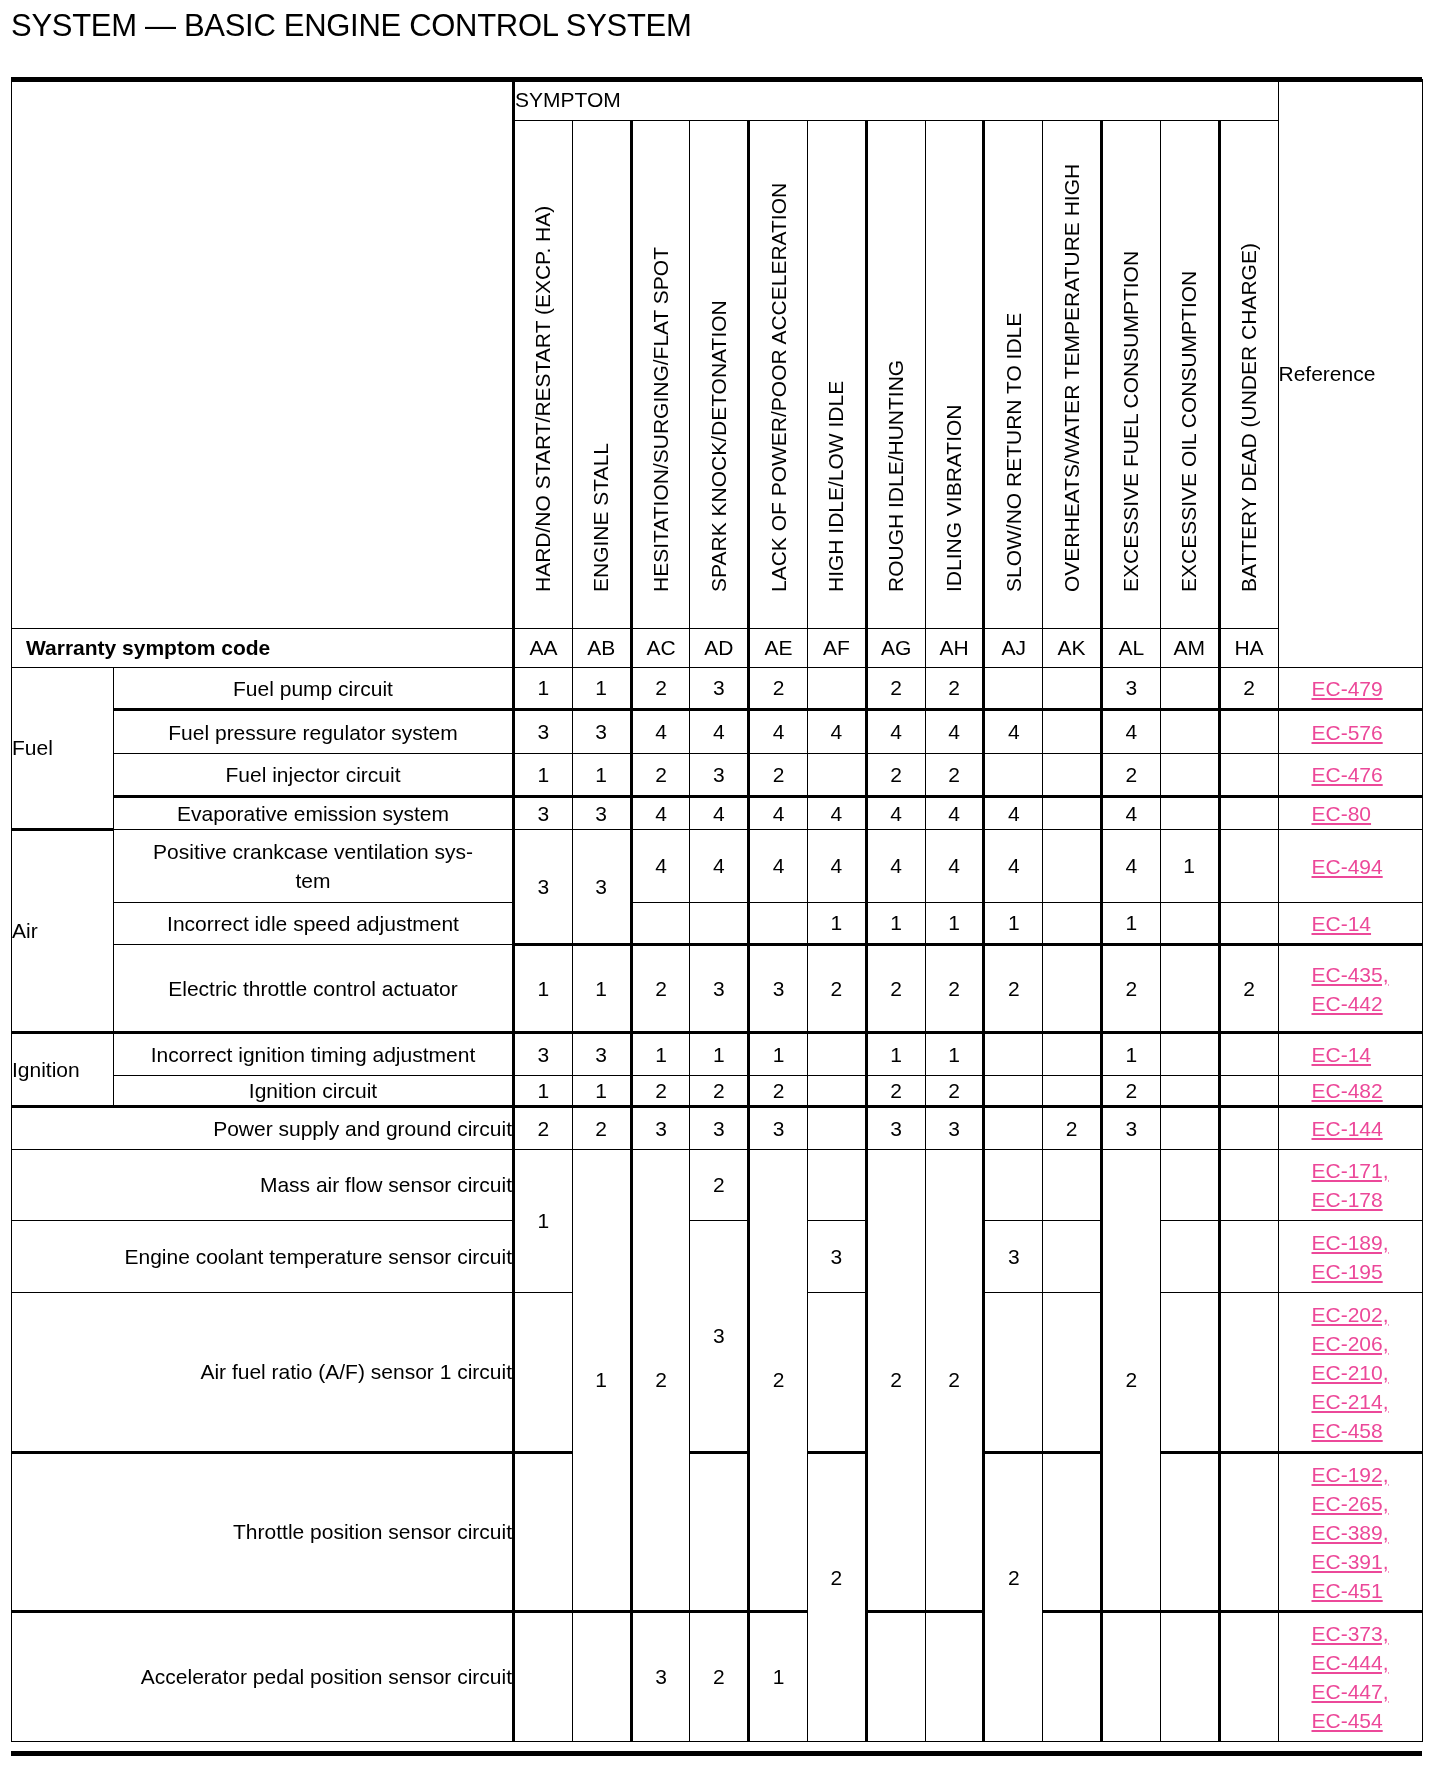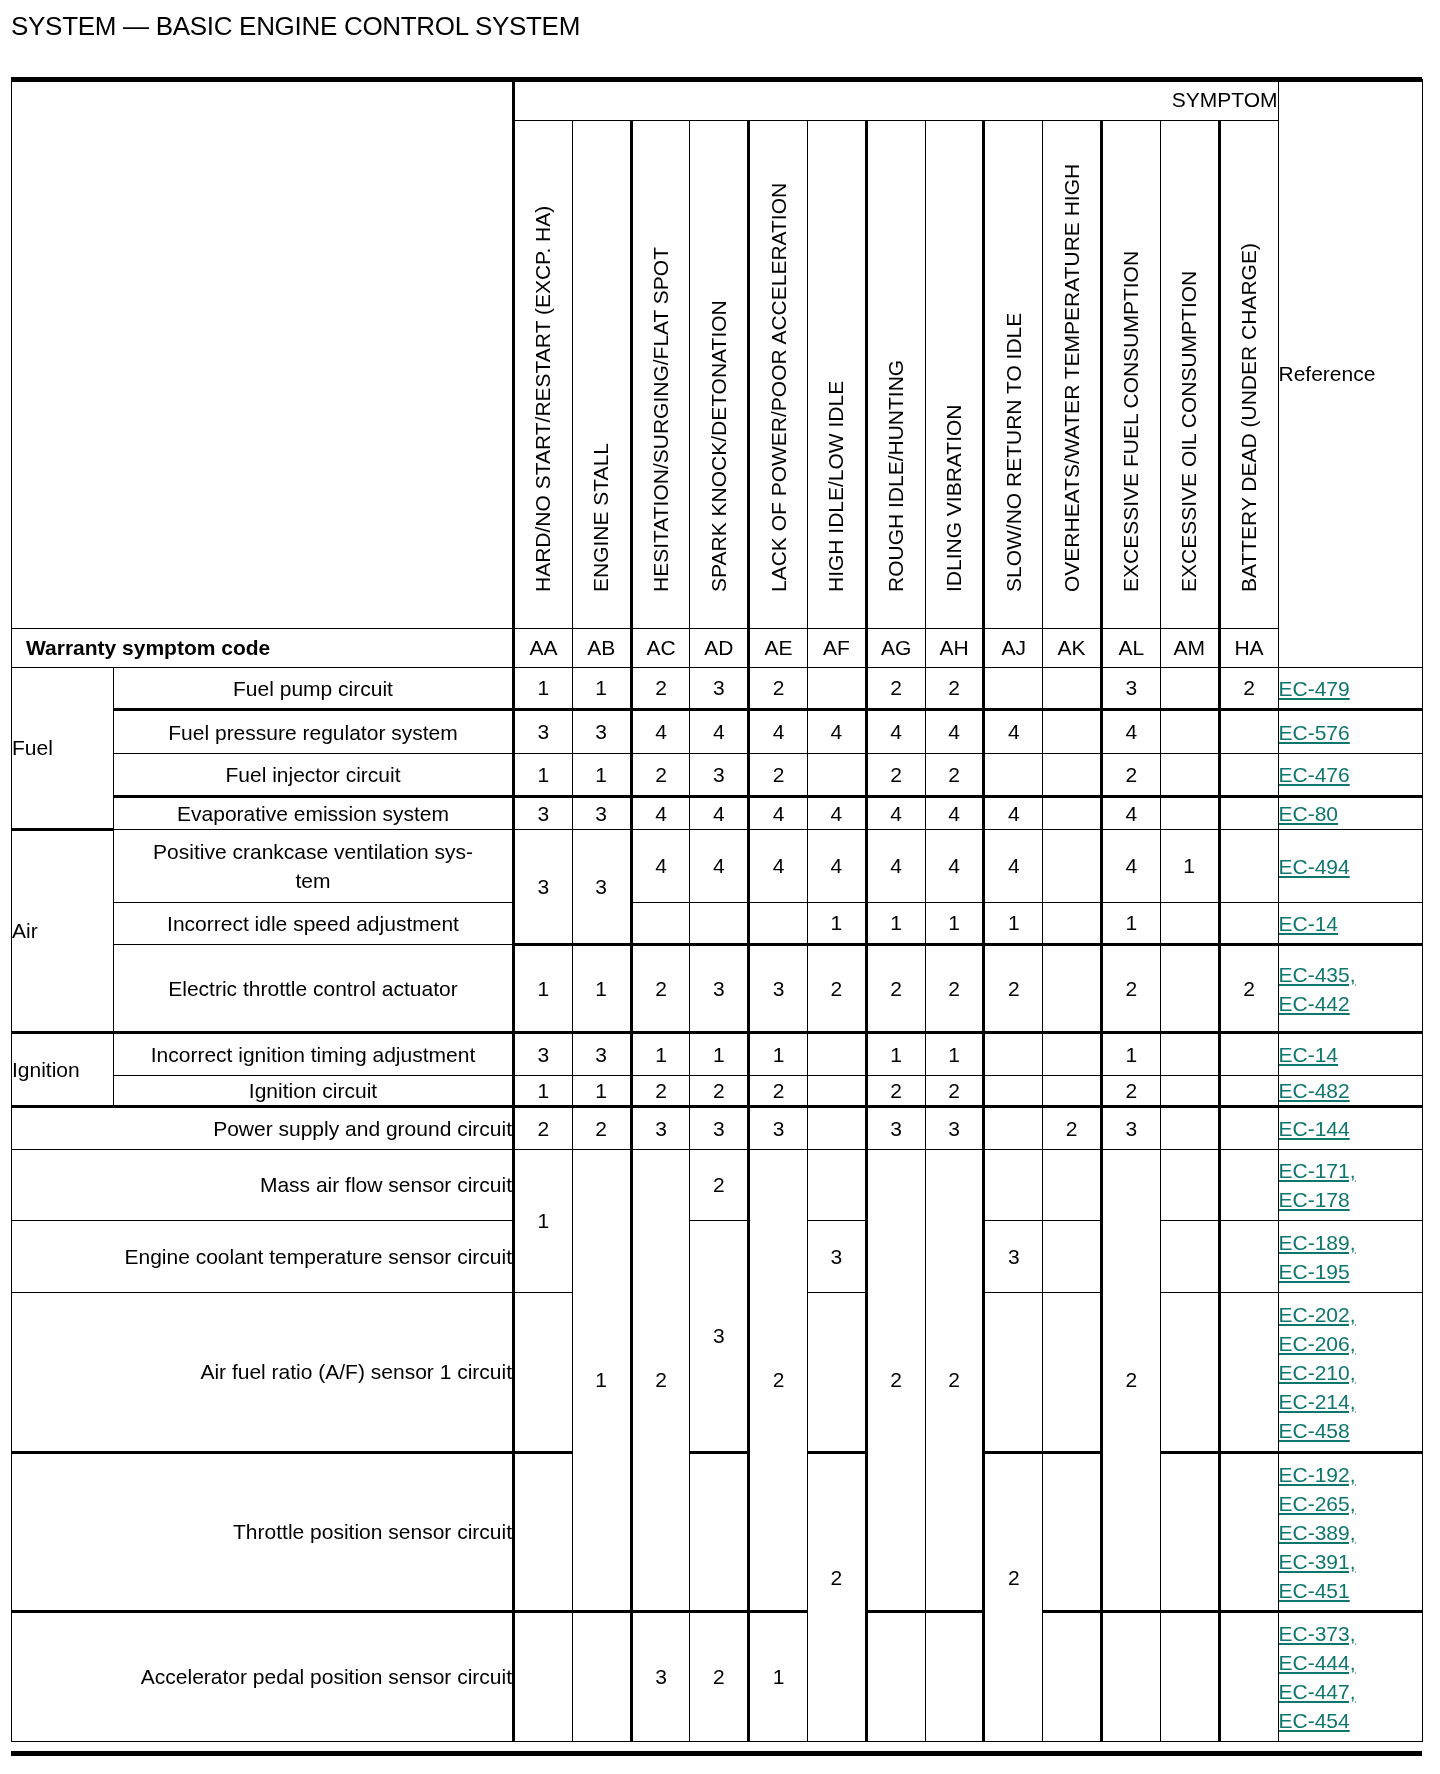--- a/index.html
+++ b/index.html
@@ -1,39 +1,39 @@
 <!DOCTYPE html>
 <html><head>
 <meta charset="utf-8">
 <style>
   html, body { margin: 0; padding: 0; background: #ffffff; }
   body { width: 1440px; height: 1774px; position: relative; overflow: hidden;
          font-family: "Liberation Sans", "DejaVu Sans", sans-serif; color: #000; }
-  .page-title { position: absolute; left: 11px; top: 6px; font-size: 26px; letter-spacing: -0.3px;
+  .page-title { position: absolute; left: 11px; top: 6px; font-size: 31px; letter-spacing: -0.3px;
                 font-weight: normal; margin: 0; line-height: 40px; }
   table.matrix { position: absolute; left: 11px; top: 79px; border-collapse: collapse;
                  table-layout: fixed; width: 1410px; font-size: 21px; }
   table.matrix td, table.matrix th { border: 1px solid #000; padding: 0; font-weight: normal;
                  vertical-align: middle; overflow: hidden; }
   .top-rule { position: absolute; left: 11px; top: 77px; width: 1411px; height: 5px; background: #000; }
   .bottom-rule { position: absolute; left: 11px; top: 1751px; width: 1411px; height: 5px; background: #000; }
   th.blank-corner { border-left: none; border-top: none; }
-  th.symptom-group { text-align: right; height: 40px; border-bottom: 3px solid #000; }
+  th.symptom-group { text-align: left; height: 40px; border-bottom: 3px solid #000; }
   th.ref-head { text-align: left; padding-left: 16px; border-right: none; border-top: none; border-bottom: 2px solid #000; }
   th.rot { height: 507px; vertical-align: bottom; position: relative; }
   th.rot .rot-text { position: absolute; left: 50%; bottom: 12px; transform-origin: 0 0;
                      transform: rotate(-90deg) translateY(-50%); white-space: nowrap; font-size: 21px; }
   .code-row td { height: 38px; text-align: center; border-bottom: 2px solid #000; }
   .code-row td.wl { text-align: left; padding-left: 14px; font-weight: bold; }
   td.cat { text-align: left; padding-left: 14px; vertical-align: top; padding-top: 8px; }
   td.item { text-align: center; padding-left: 14px; padding-right: 8px; line-height: 29px; }
   td.span-label { text-align: right; padding-left: 14px; }
   td.v { text-align: center; }
   td.ref { text-align: left; padding-left: 16px; border-right: none; line-height: 29px; }
-  td.ref .ref-link { text-decoration: underline; color: #0f766e; cursor: pointer; }
+  td.ref .ref-link { text-decoration: underline; color: #ec4899; cursor: pointer; padding-left: 33px; }
   .thick-l { border-left-width: 3px !important; }
   .thick-b { border-bottom-width: 3px !important; }
   .thick-t { border-top-width: 3px !important; }
   td.vtop { vertical-align: top; padding-top: 20px; }
   td.vbot { vertical-align: bottom; padding-bottom: 26px; }
 </style>
 </head>
 <body>
 
 <h1 class="page-title">SYSTEM — BASIC ENGINE CONTROL SYSTEM</h1>

